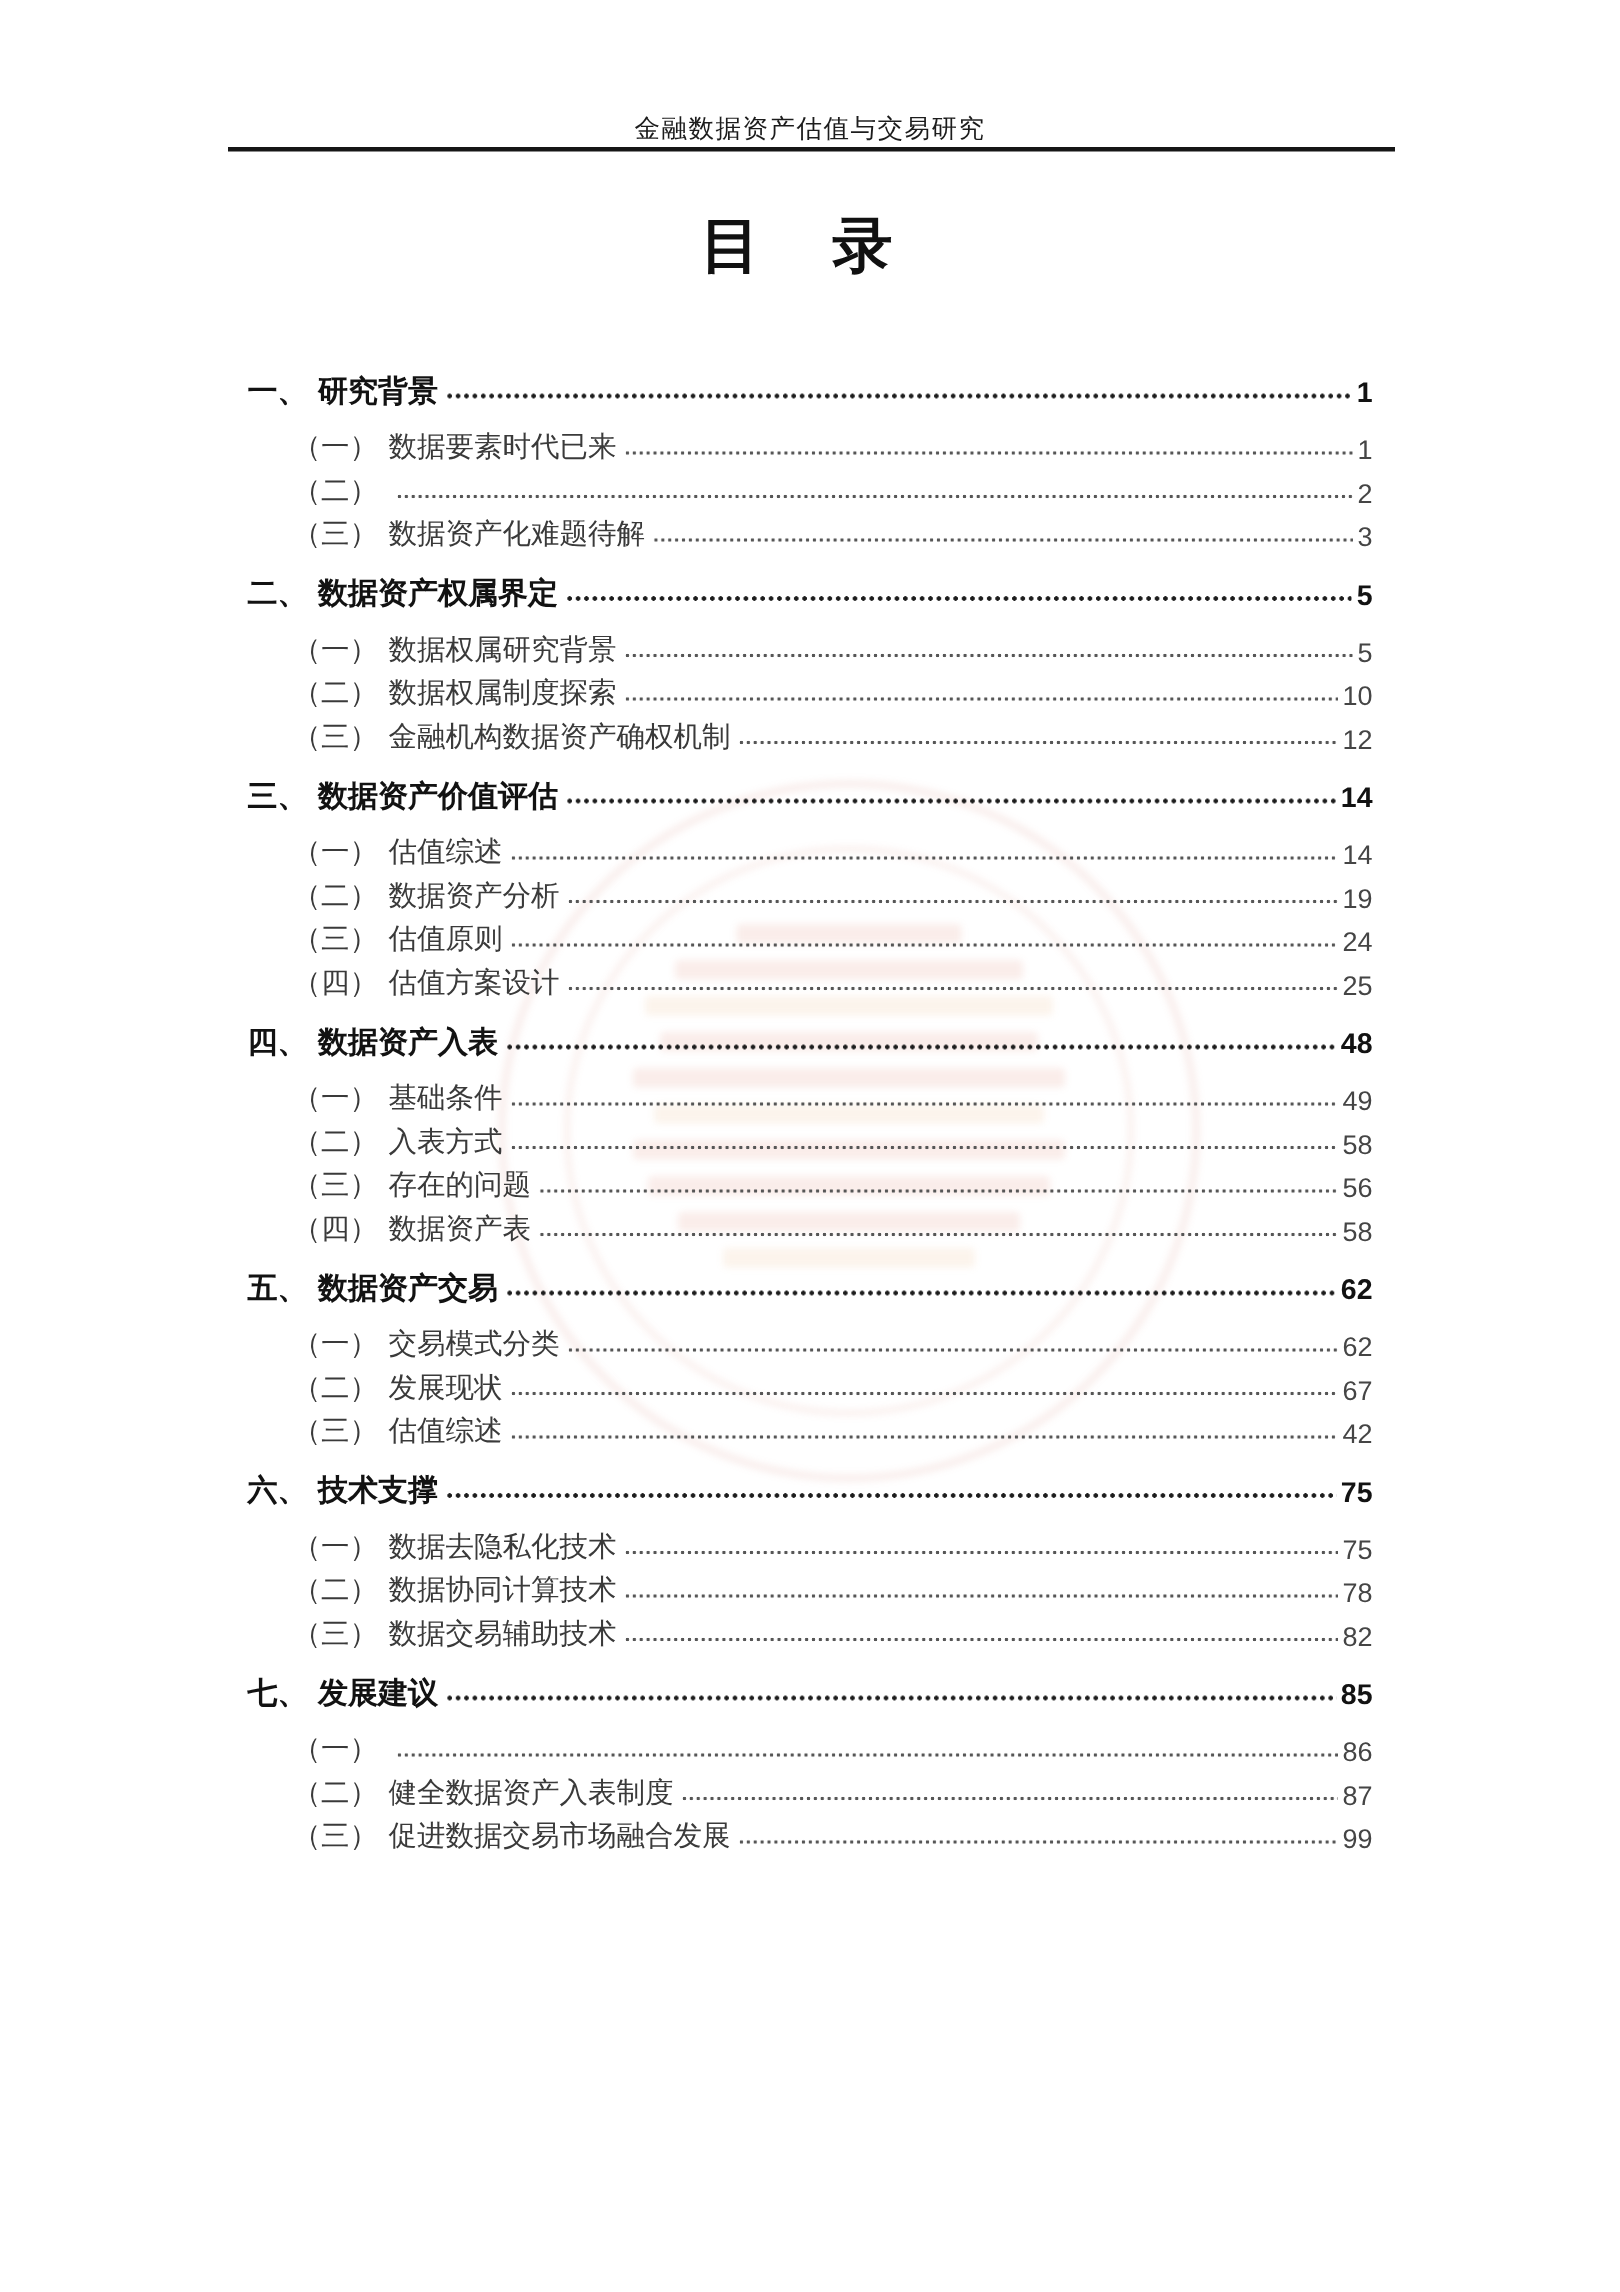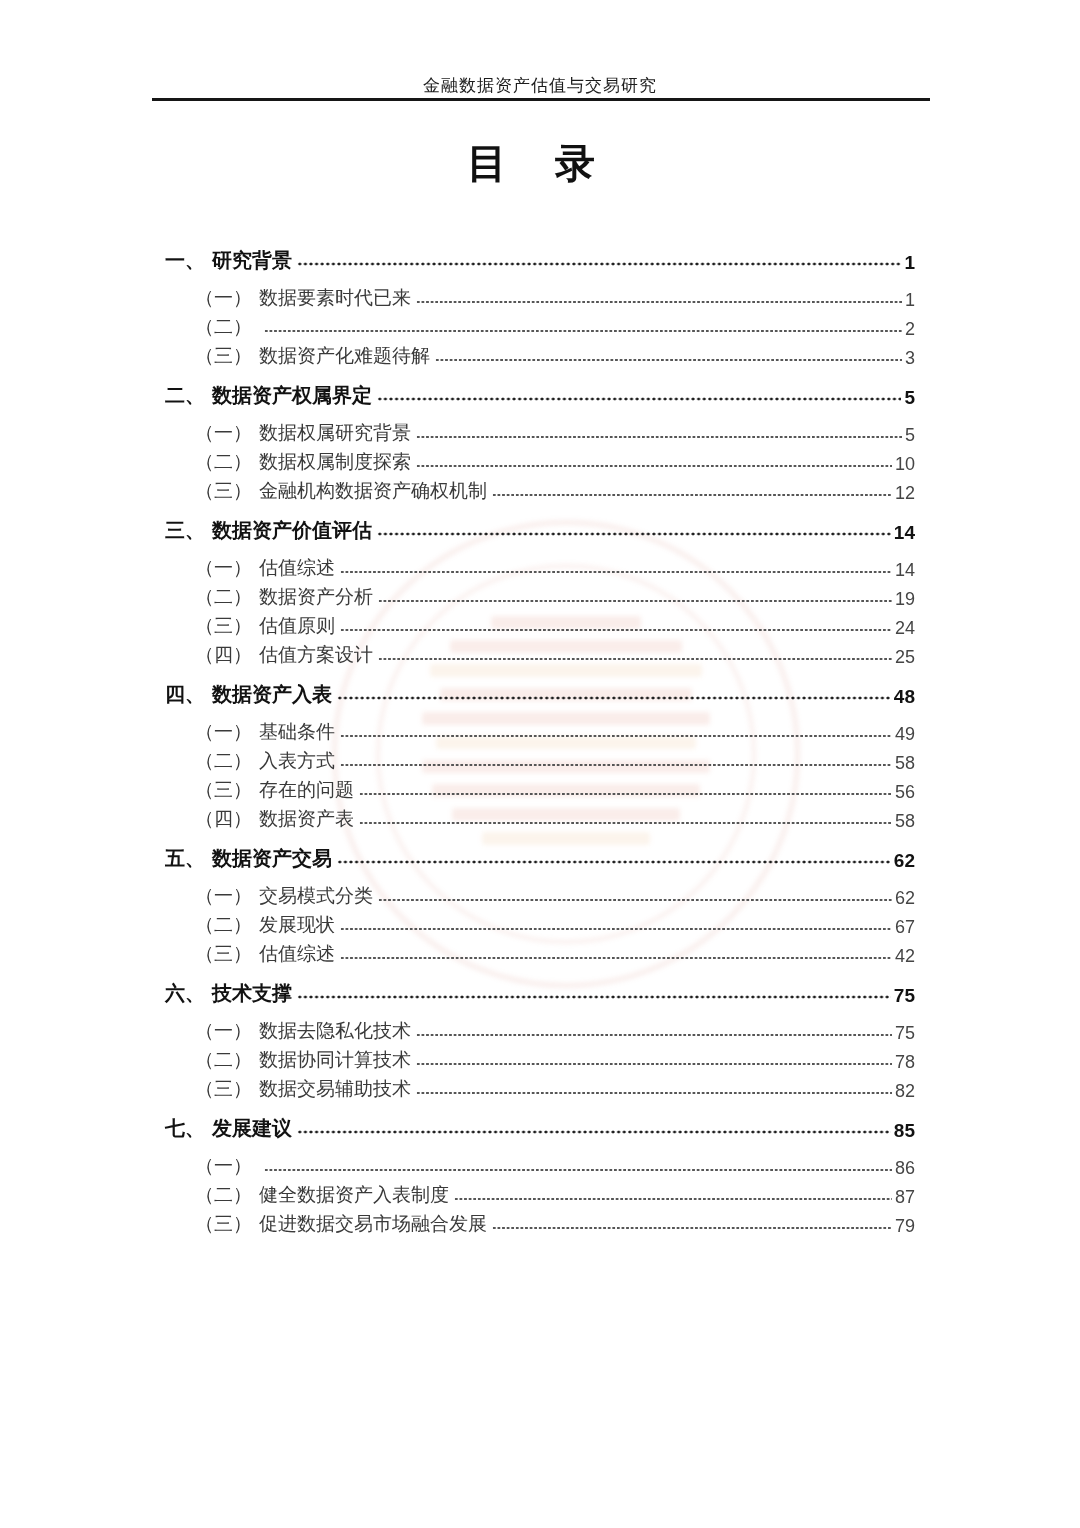--- a/index.html
+++ b/index.html
@@ -314,16 +314,16 @@
     <span class="entry-num">（二）</span>
     <span class="entry-text">健全数据资产入表制度</span>
     <span class="leader"></span>
     <span class="pageno">87</span>
   </div>
 
   <div class="toc-row sub">
     <span class="entry-num">（三）</span>
     <span class="entry-text">促进数据交易市场融合发展</span>
     <span class="leader"></span>
-    <span class="pageno">79</span>
+    <span class="pageno">99</span>
   </div>
 </div>
 </div>
 
 </body></html>

